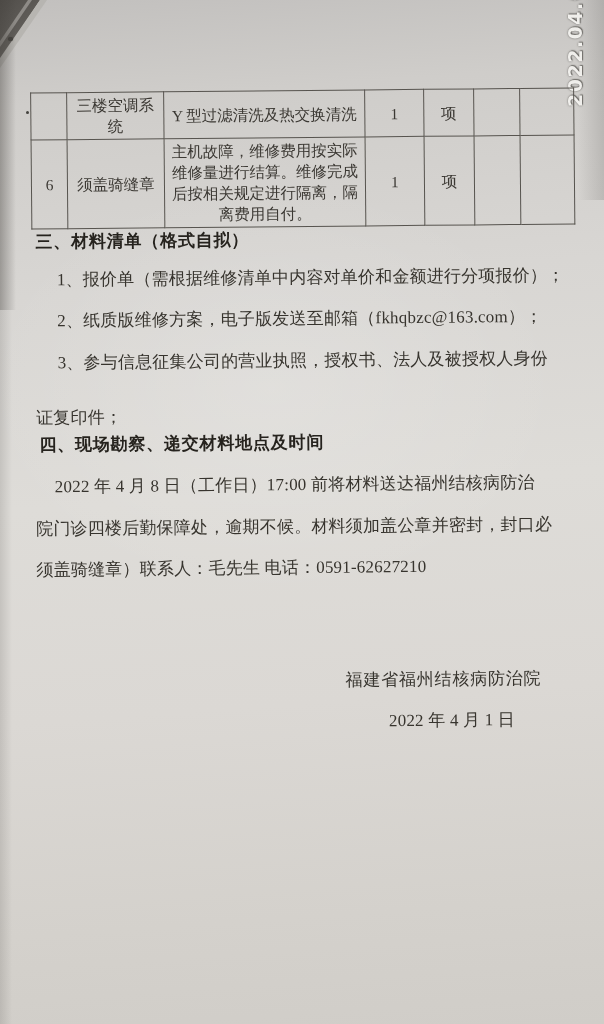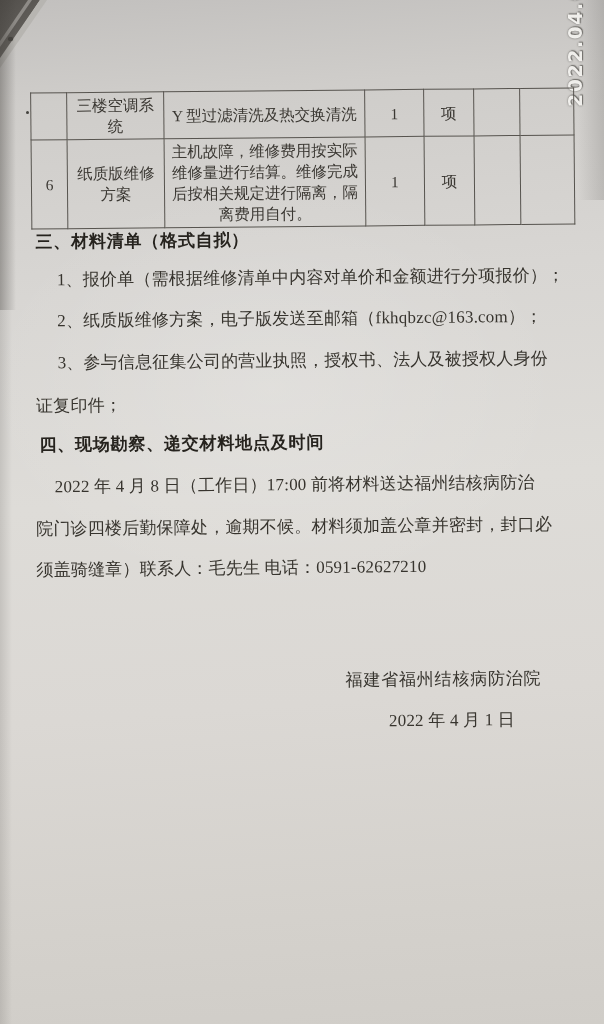--- a/index.html
+++ b/index.html
@@ -111,35 +111,35 @@
         <td></td>
         <td>三楼空调系统</td>
         <td>Y 型过滤清洗及热交换清洗</td>
         <td>1</td>
         <td>项</td>
         <td></td>
         <td></td>
       </tr>
       <tr class="r2">
         <td>6</td>
-        <td>纸质版维修方案</td>
+        <td>须盖骑缝章</td>
         <td>主机故障，维修费用按实际维修量进行结算。维修完成后按相关规定进行隔离，隔离费用自付。</td>
         <td>1</td>
         <td>项</td>
         <td></td>
         <td></td>
       </tr>
     </tbody>
   </table>
 
   <div class="line heading" style="left:38px;top:228px;">三、材料清单（格式自拟）</div>
   <div class="line" style="left:59px;top:266px;">1、报价单（需根据维修清单中内容对单价和金额进行分项报价）；</div>
   <div class="line" style="left:59px;top:307px;">2、纸质版维修方案，电子版发送至邮箱（fkhqbzc@163.com）；</div>
   <div class="line" style="left:59px;top:349px;">3、参与信息征集公司的营业执照，授权书、法人及被授权人身份</div>
-  <div class="line" style="left:37px;top:392px;">证复印件；</div>
+  <div class="line" style="left:37px;top:404px;">证复印件；</div>
 
   <div class="line heading" style="left:40px;top:431px;">四、现场勘察、递交材料地点及时间</div>
   <div class="line" style="left:55px;top:473px;">2022 年 4 月 8 日（工作日）17:00 前将材料送达福州结核病防治</div>
   <div class="line" style="left:36px;top:515px;">院门诊四楼后勤保障处，逾期不候。材料须加盖公章并密封，封口必</div>
   <div class="line" style="left:36px;top:556px;">须盖骑缝章）联系人：毛先生 电话：0591-62627210</div>
 
   <div class="line" style="left:344px;top:669px;letter-spacing:0.8px;">福建省福州结核病防治院</div>
   <div class="line" style="left:387px;top:710px;">2022 年 4 月 1 日</div>
 </div>
 

